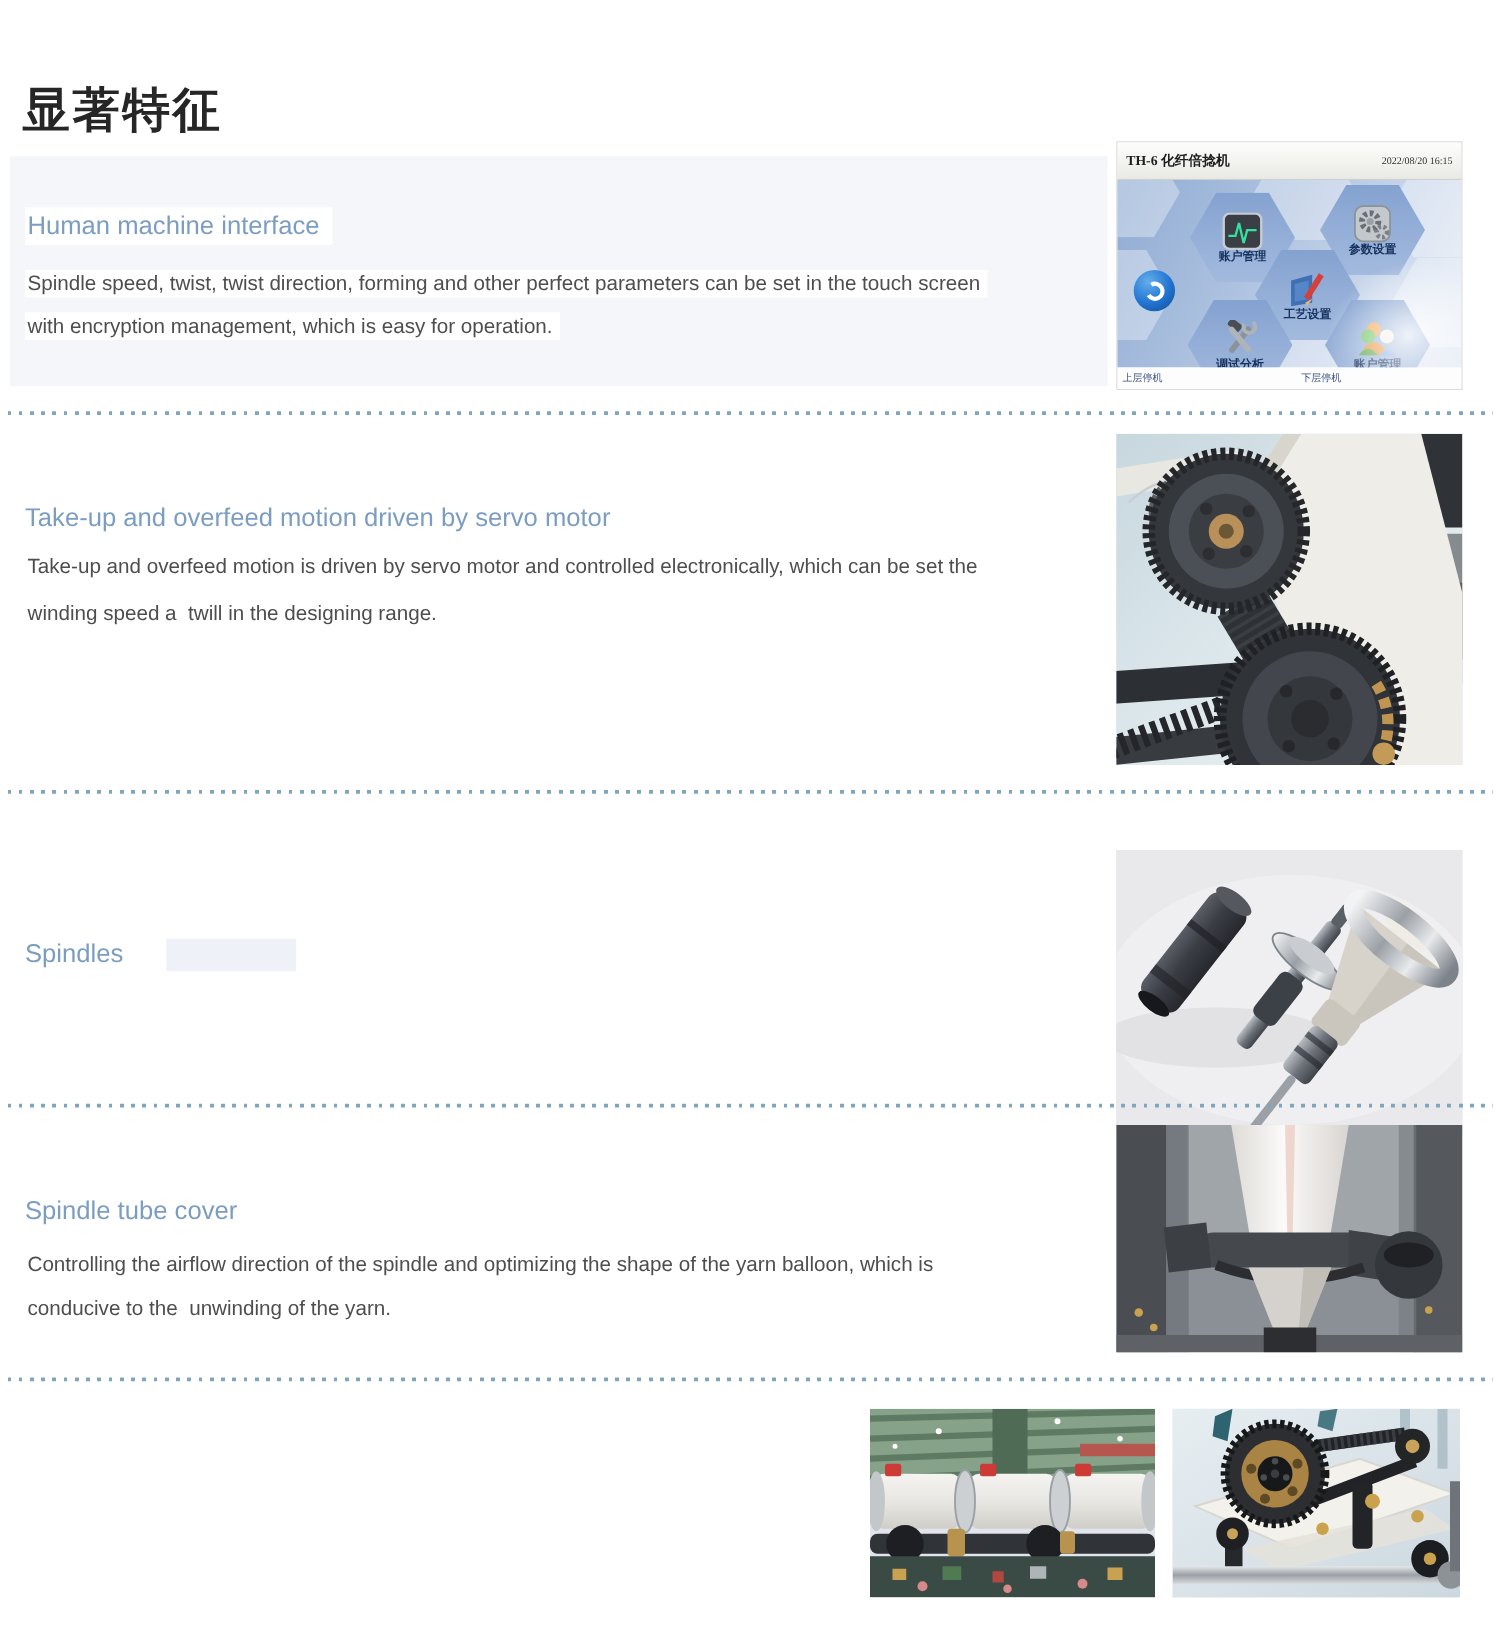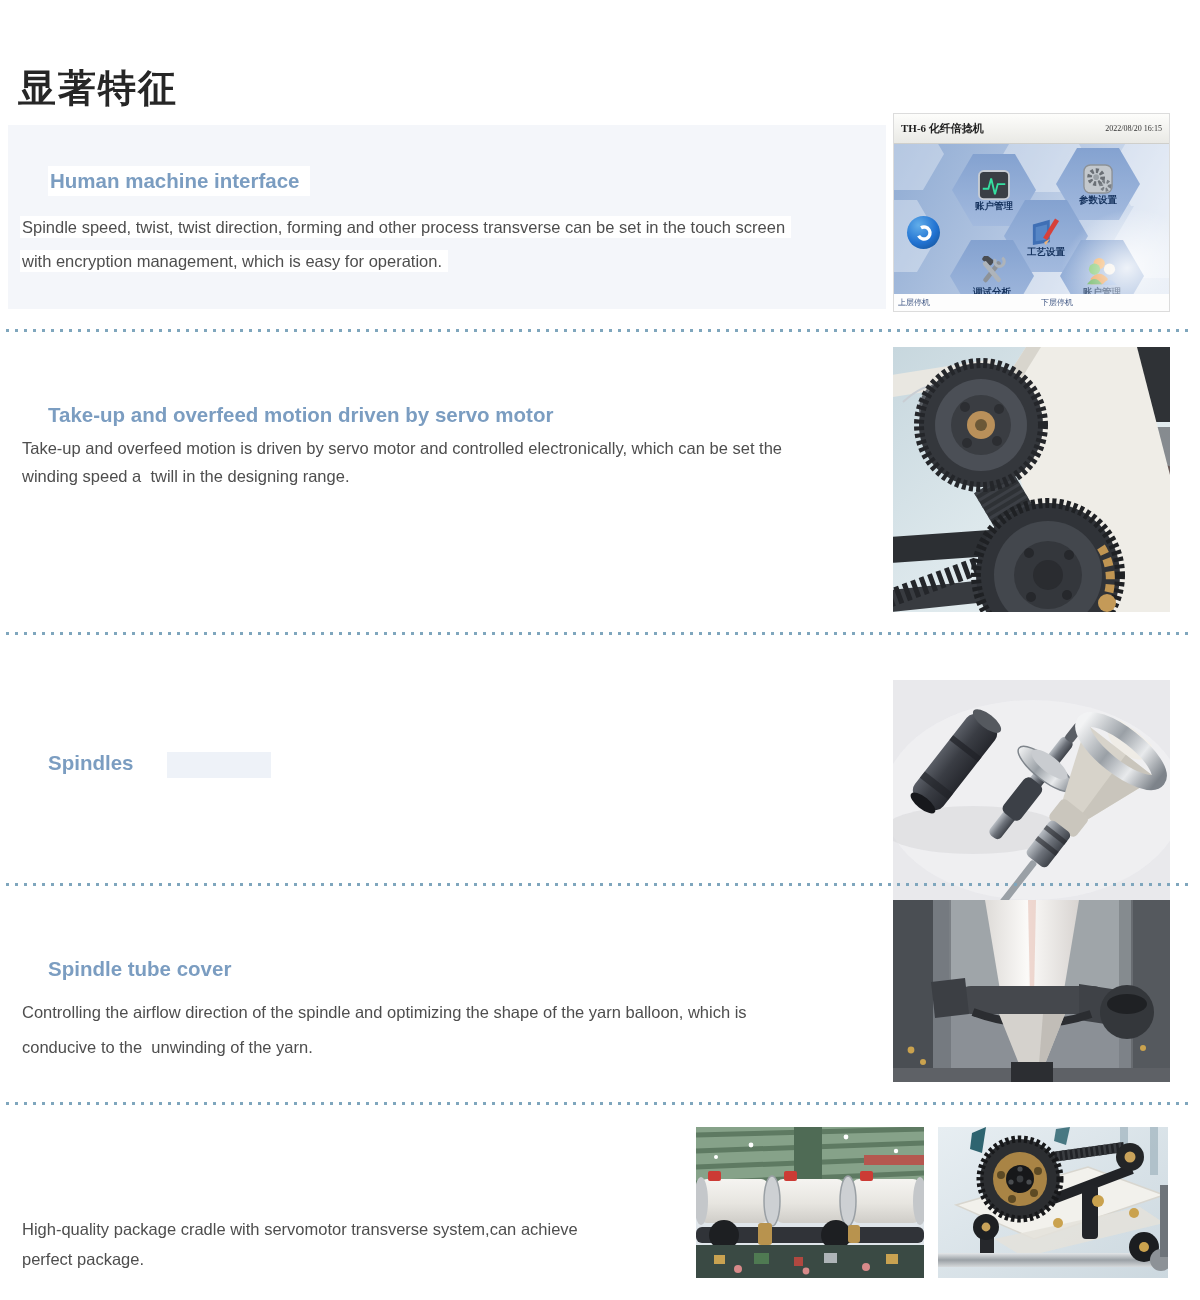--- a/index.html
+++ b/index.html
@@ -15,35 +15,35 @@
 
   .section{position:absolute;left:0;width:1200px;}
   #sec1{top:113px;height:199px;}
   #sec2{top:345px;height:272px;}
   #sec3{top:678px;height:230px;}
   #sec4{top:900px;height:196px;}
   #sec5{top:1125px;height:175px;}
 
   .s1-band{position:absolute;left:8px;top:12px;width:878px;height:184px;background:#f4f6fa;}
 
-  .sec-heading{position:absolute;left:20px;font-size:20.5px;font-weight:700;color:#7b9dc1;
-               white-space:pre;margin-left:28px;}
+  .sec-heading{position:absolute;left:20px;font-size:20.5px;font-weight:400;color:#7b9dc1;
+               white-space:pre;}
   #sec1 .sec-heading{top:36px;background:#fff;padding:3px 10px 3px 2px;}
   #sec2 .sec-heading{top:41px;}
   #sec3 .sec-heading{top:56px;}
   #sec4 .sec-heading{top:40px;}
   #sec5 .sec-heading{top:35px;}
 
   .after-box{display:inline-block;width:104px;height:26px;background:#eef2f8;
              margin-left:34px;vertical-align:middle;}
 
   .para{position:absolute;left:20px;font-size:16.5px;color:#4e4e4e;white-space:pre;}
   .para .hl{background:#fff;padding:2px 6px 2px 2px;box-decoration-break:clone;
             -webkit-box-decoration-break:clone;}
-  .lh34{line-height:34px}.lh38{line-height:28px}.lh35{line-height:35px}.lh30{line-height:30px}
+  .lh34{line-height:34px}.lh38{line-height:38px}.lh35{line-height:35px}.lh30{line-height:30px}
   #sec1 .p0{top:80px}
   #sec2 .p0{top:72px}#sec2 .p1{top:152px}
   #sec3 .p0{top:102px}
   #sec4 .p0{top:78px}
   #sec5 .p0{top:72px}
 
   .img-frame{position:absolute;overflow:hidden;background:#dfe5ea;}
   #img2{left:893px;top:2px;width:277px;height:265px;}
   #img3{left:893px;top:2px;width:277px;height:226px;}
   #img4{left:893px;top:0;width:277px;height:182px;}
@@ -79,21 +79,21 @@
 </head>
 <body>
 
 <div id="page">
 
   <h1 class="page-title">显著特征</h1>
 
   <div class="section" id="sec1">
     <div class="s1-band"></div>
     <h2 class="sec-heading">Human machine interface</h2>
-    <p class="para p0 lh34"><span class="hl">Spindle speed, twist, twist direction, forming and other process transverse can be set in the touch screen
+    <p class="para p0 lh34"><span class="hl">Spindle speed, twist, twist direction, forming and other perfect parameters can be set in the touch screen
 with encryption management, which is easy for operation.</span></p>
 
     <div class="hmi">
       <div class="hmi-bar">
         <span class="hmi-title">TH-6 化纤倍捻机</span>
         <span class="hmi-dt">2022/08/20  16:15</span>
       </div>
       <div class="hmi-body">
         <div class="hex light" style="left:-34px;top:-26px;width:84px;height:72px"></div>
         <div class="hex light" style="left:108px;top:-24px;width:84px;height:72px"></div>
@@ -320,22 +320,20 @@
         <circle cx="18" cy="150" r="3.4" fill="#caa24e"></circle>
           <circle cx="30" cy="162" r="3" fill="#caa24e"></circle>
         <circle cx="250" cy="148" r="3" fill="#caa24e"></circle>
       </svg>
     </div>
   </div>
 
   <div class="divider" id="div4"></div>
 
   <div class="section" id="sec5">
-    <p class="para p0 lh30"><span class="hl">High-quality package cradle with servomotor transverse system,can achieve
-perfect package.</span></p>
 
     <div class="img-frame" id="img5a">
       <svg width="228" height="151" viewBox="0 0 228 151">
         <defs>
           <linearGradient id="bobG" x1="0" y1="0" x2="0" y2="1">
             <stop offset="0" stop-color="#f5f4f1"></stop>
               <stop offset="0.55" stop-color="#e7e5e0"></stop>
               <stop offset="1" stop-color="#cfcdc8"></stop>
           </linearGradient>
         </defs>

